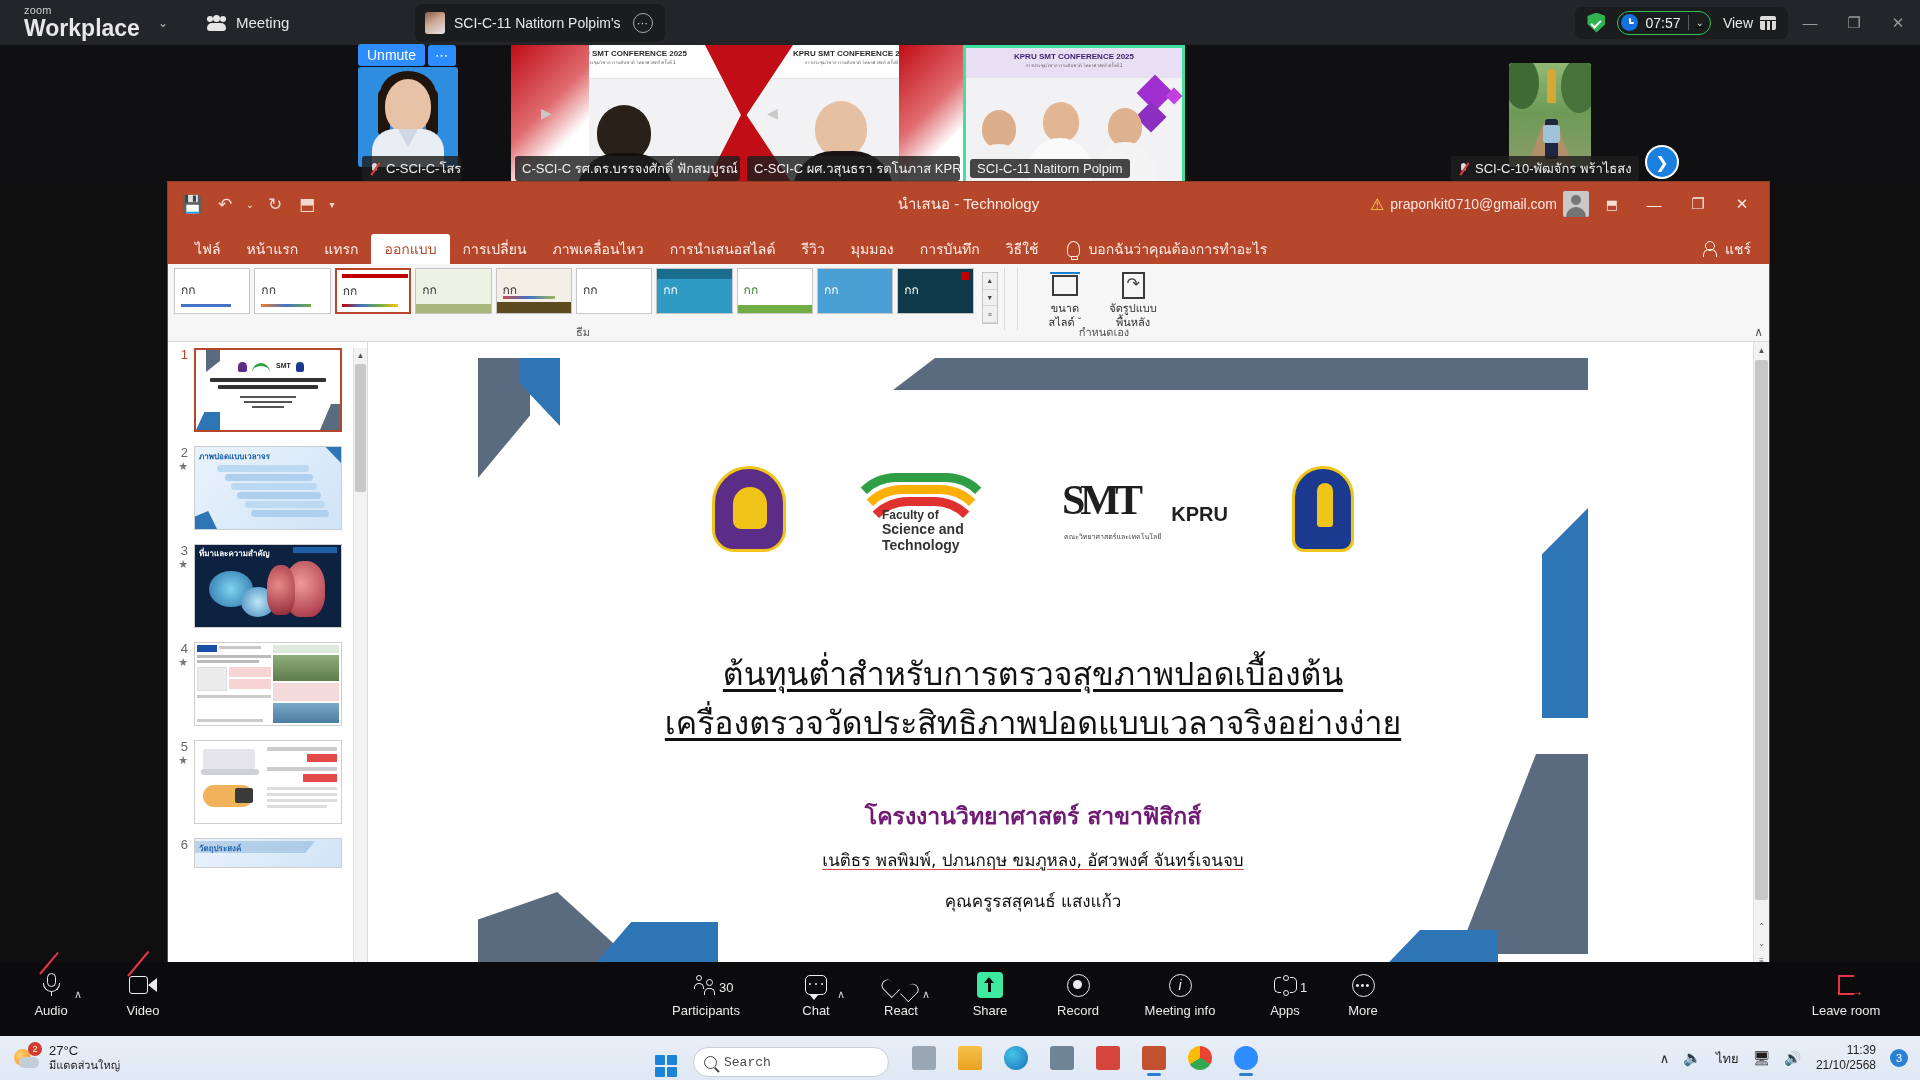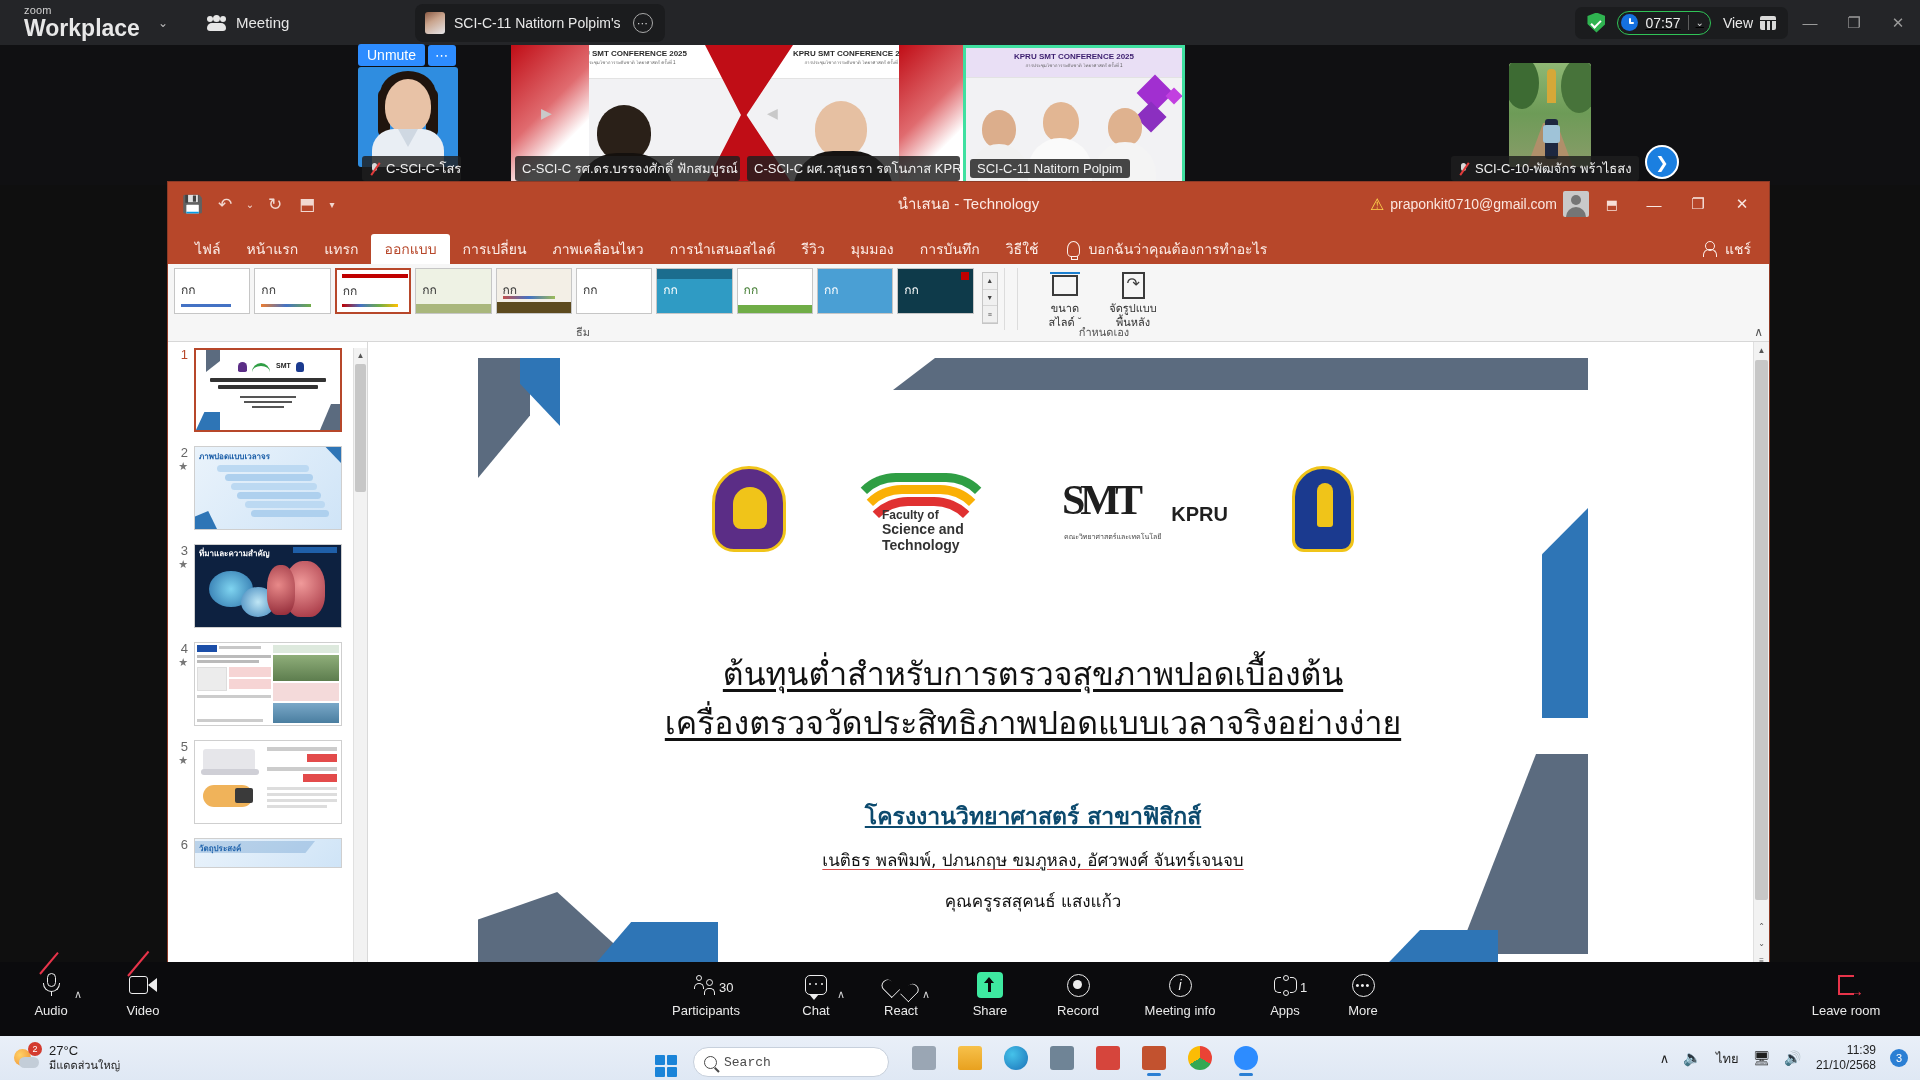--- a/index.html
+++ b/index.html
@@ -248,21 +248,21 @@
   .logo-smt .sub { position:absolute; left: 2px; bottom: 0; font-size: 7px; color:#444; white-space:nowrap; }
   .logo-torch { width: 62px; height: 86px; background:#1b3a8f; border-radius: 31px 31px 12px 12px;
      border: 3px solid #f0c419; position:relative; }
   .logo-torch::after{content:"";position:absolute;left:22px;top:14px;width:16px;height:44px;background:#f0c419;
      border-radius:8px 8px 3px 3px;}
 
   .sl-title { position:absolute; left: 60px; right: 60px; top: 292px; text-align:center; }
   .sl-title .ln { font-size: 32px; color:#111; line-height: 1.52;
      text-decoration: underline; text-underline-offset: 4px; font-family: "DejaVu Sans", sans-serif; }
   .sl-sub { position:absolute; left: 60px; right: 60px; top: 440px; text-align:center; }
-  .sl-sub .s1 { font-size: 23px; color:#0c4a6e; font-weight: 600; font-family:"DejaVu Sans", sans-serif;text-decoration:underline;}
+  .sl-sub .s1 { font-size: 23px; color:#701a75; font-weight: 600; font-family:"DejaVu Sans", sans-serif;}
   .sl-sub .s2 { font-size: 17px; color:#111; margin-top: 12px; font-family:"DejaVu Sans", sans-serif;}
   .sl-sub .s3 { font-size: 17px; color:#111; margin-top: 14px; font-family:"DejaVu Sans", sans-serif;}
   .sl-sub .u { text-decoration: underline; text-decoration-color:#d94a4a; text-underline-offset: 3px;}
 
   .stage-sb { position:absolute; right: 0; top: 0; width: 16px; bottom: 0; background:#f2f2f2;
      border-left:1px solid #e0e0e0; }
   .stage-sb .btn { height: 16px; display:flex;align-items:center;justify-content:center;font-size:8px;color:#555;}
   .stage-sb .bar { position:absolute; left:1px; right:1px; top: 18px; height: 540px; background:#c7c7c7; border-radius:2px;}
   .stage-sb .nav { position:absolute; left:1px; right:1px; bottom: 2px; height: 52px; }
   .stage-sb .nav div { height: 17px; display:flex;align-items:center;justify-content:center;font-size:8px;color:#555;}

